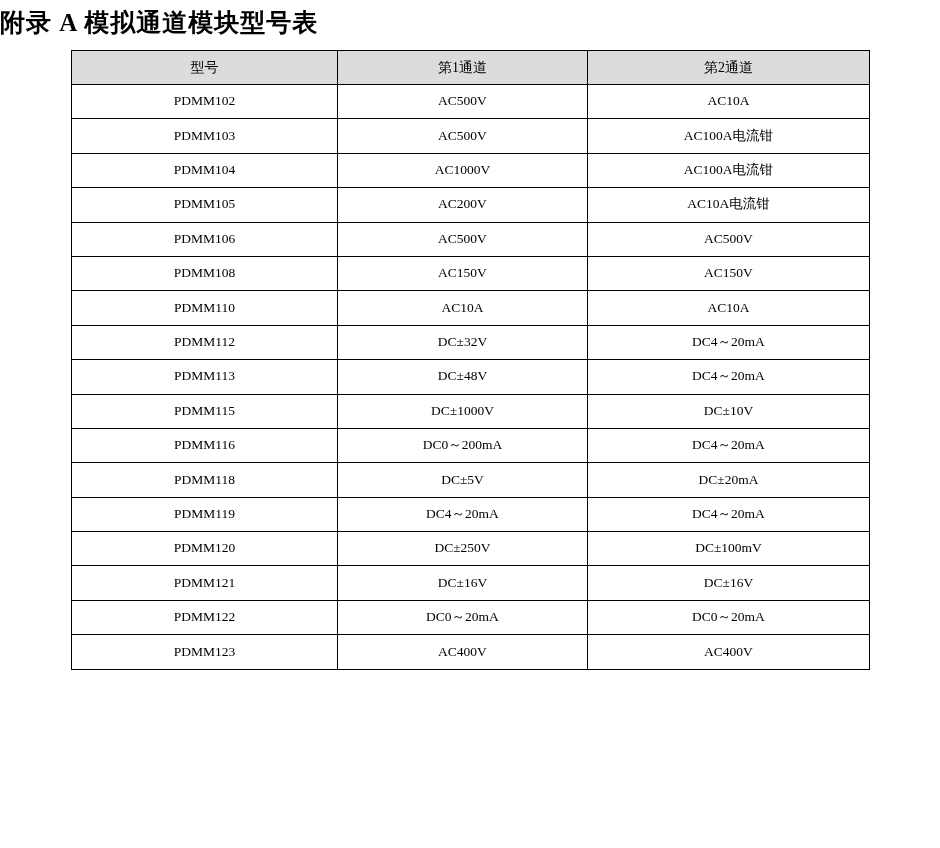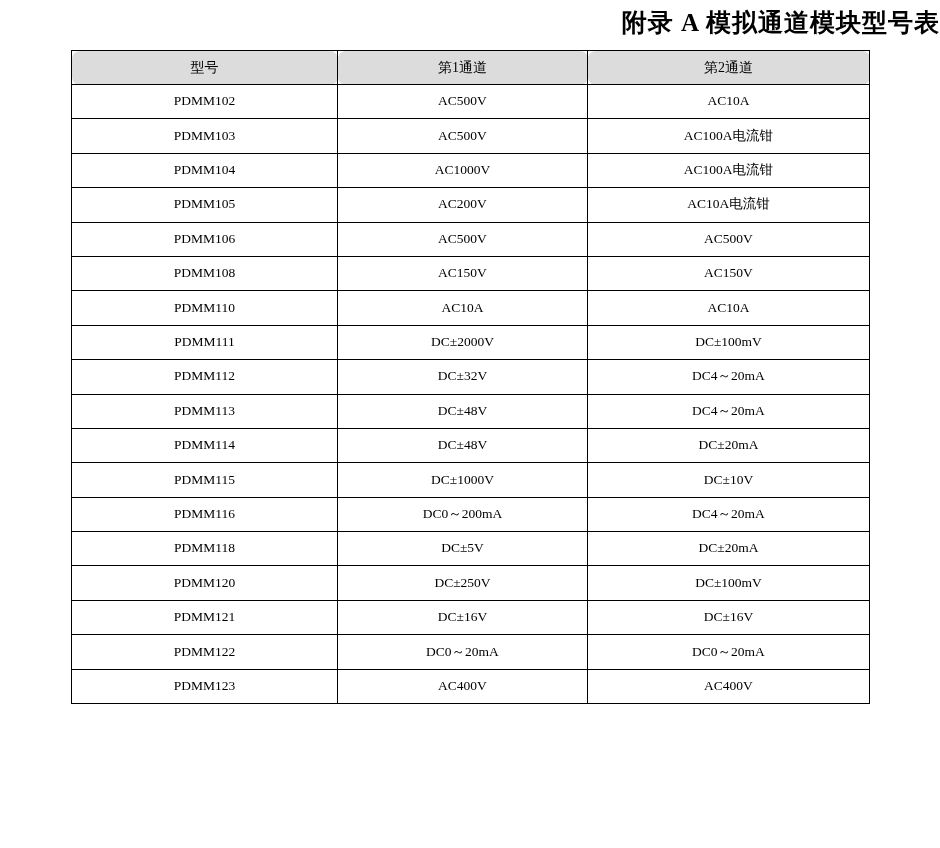--- a/index.html
+++ b/index.html
@@ -14,28 +14,27 @@
     color: #000000;
     overflow: hidden;
   }
   .page {
     width: 940px;
     height: 848px;
     position: relative;
     box-sizing: border-box;
   }
   .doc-title {
-    text-align: right;
+    text-align: left;
     font-family: "Liberation Serif", "DejaVu Serif", serif;
     font-weight: bold;
     font-size: 25px;
     letter-spacing: 1px;
     margin: 8px 0 12px 0;
     line-height: 1.2;
-    padding-left: 44px;
   }
   .table-wrap {
     margin: 0 auto;
     width: 798px;
   }
   table.module-table {
     border-collapse: collapse;
     width: 798px;
     table-layout: fixed;
   }
@@ -48,21 +47,20 @@
     font-family: "Liberation Serif", "DejaVu Serif", serif;
     height: 33.4px;
     padding: 0;
     line-height: 1.1;
   }
   table.module-table thead th {
     background: #dcdcdc;
     font-weight: normal;
     font-size: 14px;
     height: 33px;
-    border-radius: 8px;
   }
   table.module-table col.c0 { width: 266px; }
   table.module-table col.c1 { width: 250px; }
   table.module-table col.c2 { width: 282px; }
 </style>
 </head>
 <body>
 
 <div class="page">
 
@@ -112,53 +110,48 @@
             <td>PDMM108</td>
             <td>AC150V</td>
             <td>AC150V</td>
           </tr>
           <tr>
             <td>PDMM110</td>
             <td>AC10A</td>
             <td>AC10A</td>
           </tr>
           <tr>
-            <td>PDMM111</td>
-            <td>DC±2000V</td>
-            <td>DC±100mV</td>
-          </tr>
-          <tr>
             <td>PDMM112</td>
             <td>DC±32V</td>
             <td>DC4～20mA</td>
           </tr>
           <tr>
             <td>PDMM113</td>
             <td>DC±48V</td>
             <td>DC4～20mA</td>
-          </tr>
-          <tr>
-            <td>PDMM114</td>
-            <td>DC±48V</td>
-            <td>DC±20mA</td>
           </tr>
           <tr>
             <td>PDMM115</td>
             <td>DC±1000V</td>
             <td>DC±10V</td>
           </tr>
           <tr>
             <td>PDMM116</td>
             <td>DC0～200mA</td>
             <td>DC4～20mA</td>
           </tr>
           <tr>
             <td>PDMM118</td>
             <td>DC±5V</td>
             <td>DC±20mA</td>
+          </tr>
+          <tr>
+            <td>PDMM119</td>
+            <td>DC4～20mA</td>
+            <td>DC4～20mA</td>
           </tr>
           <tr>
             <td>PDMM120</td>
             <td>DC±250V</td>
             <td>DC±100mV</td>
           </tr>
           <tr>
             <td>PDMM121</td>
             <td>DC±16V</td>
             <td>DC±16V</td>

